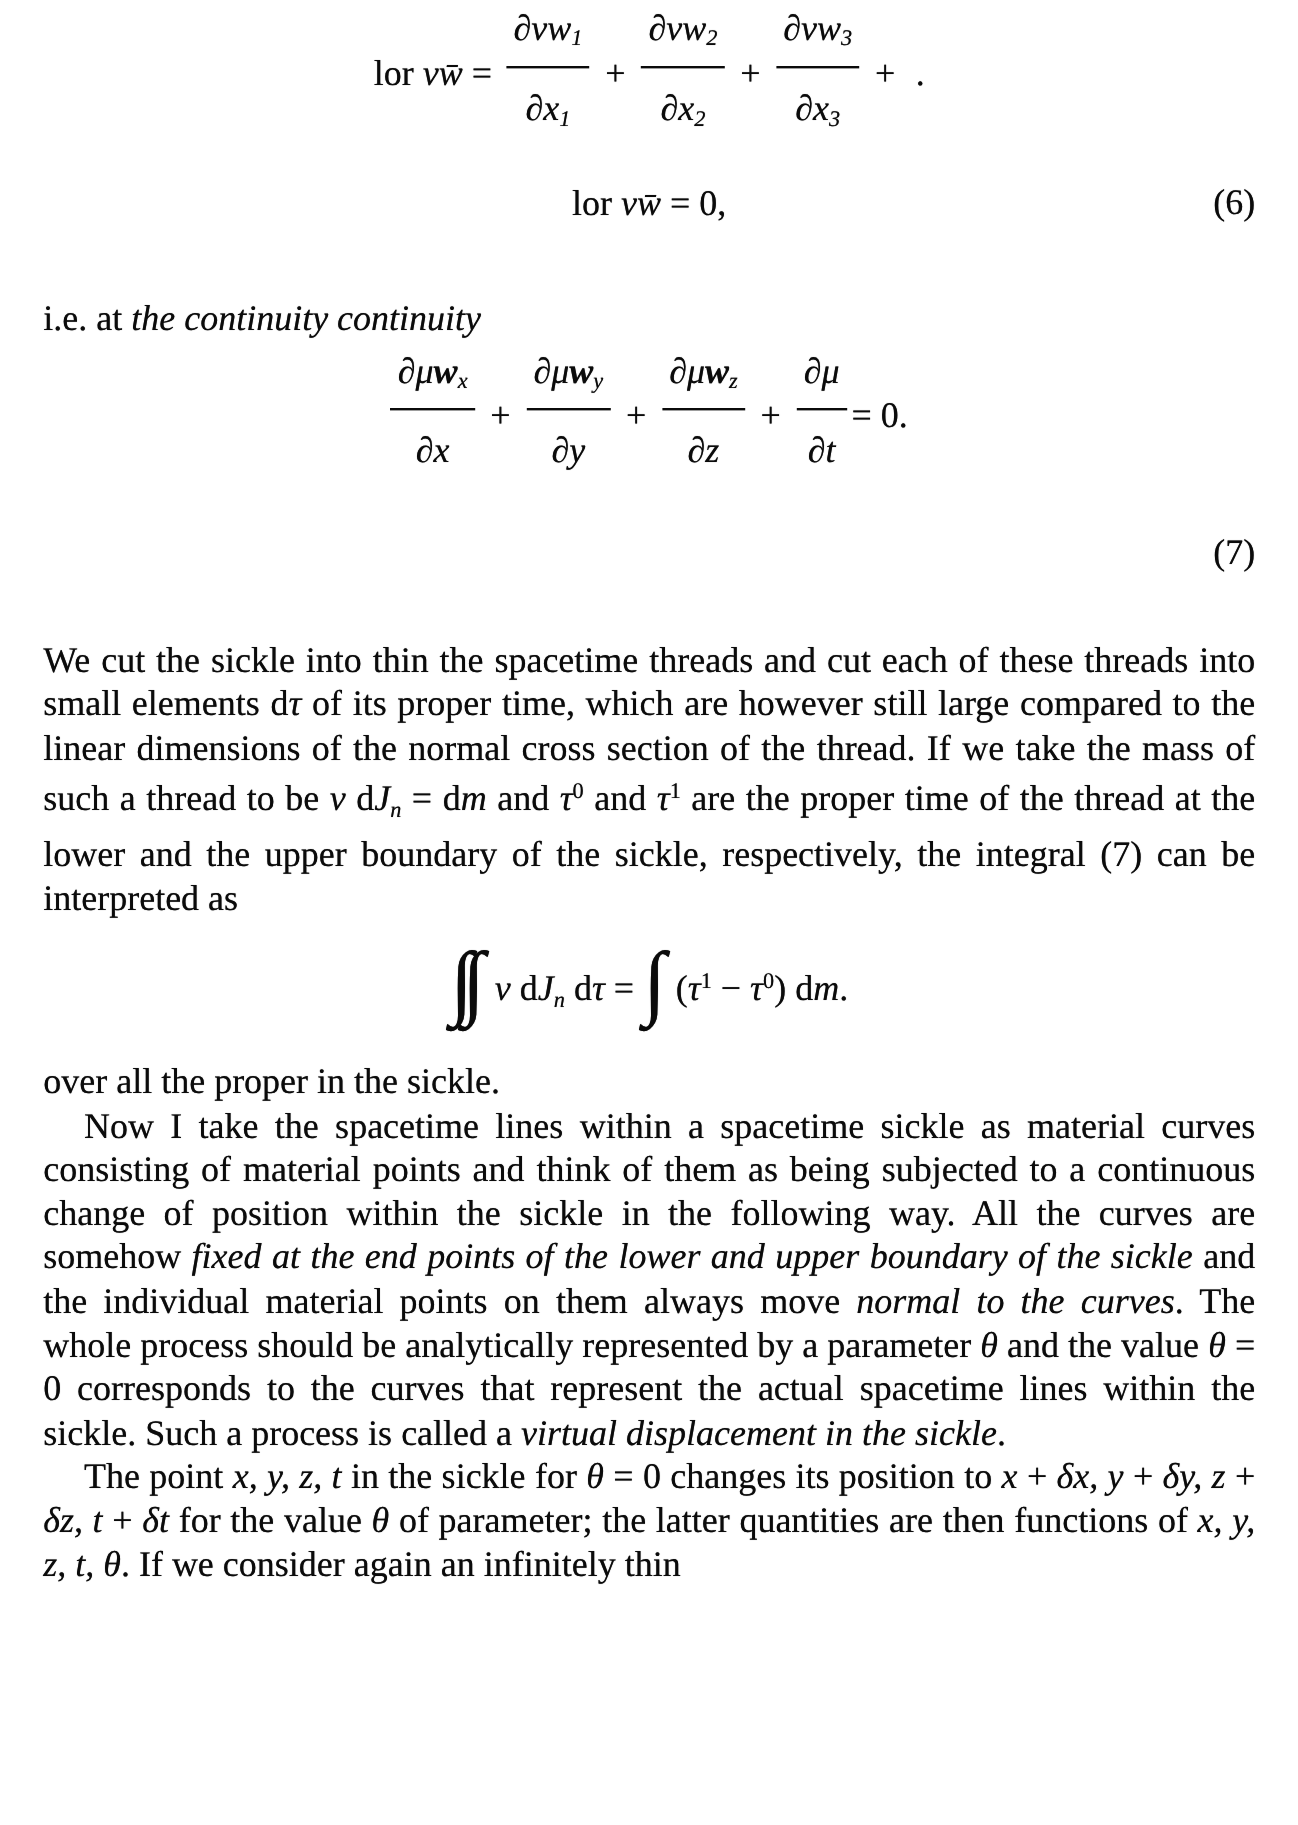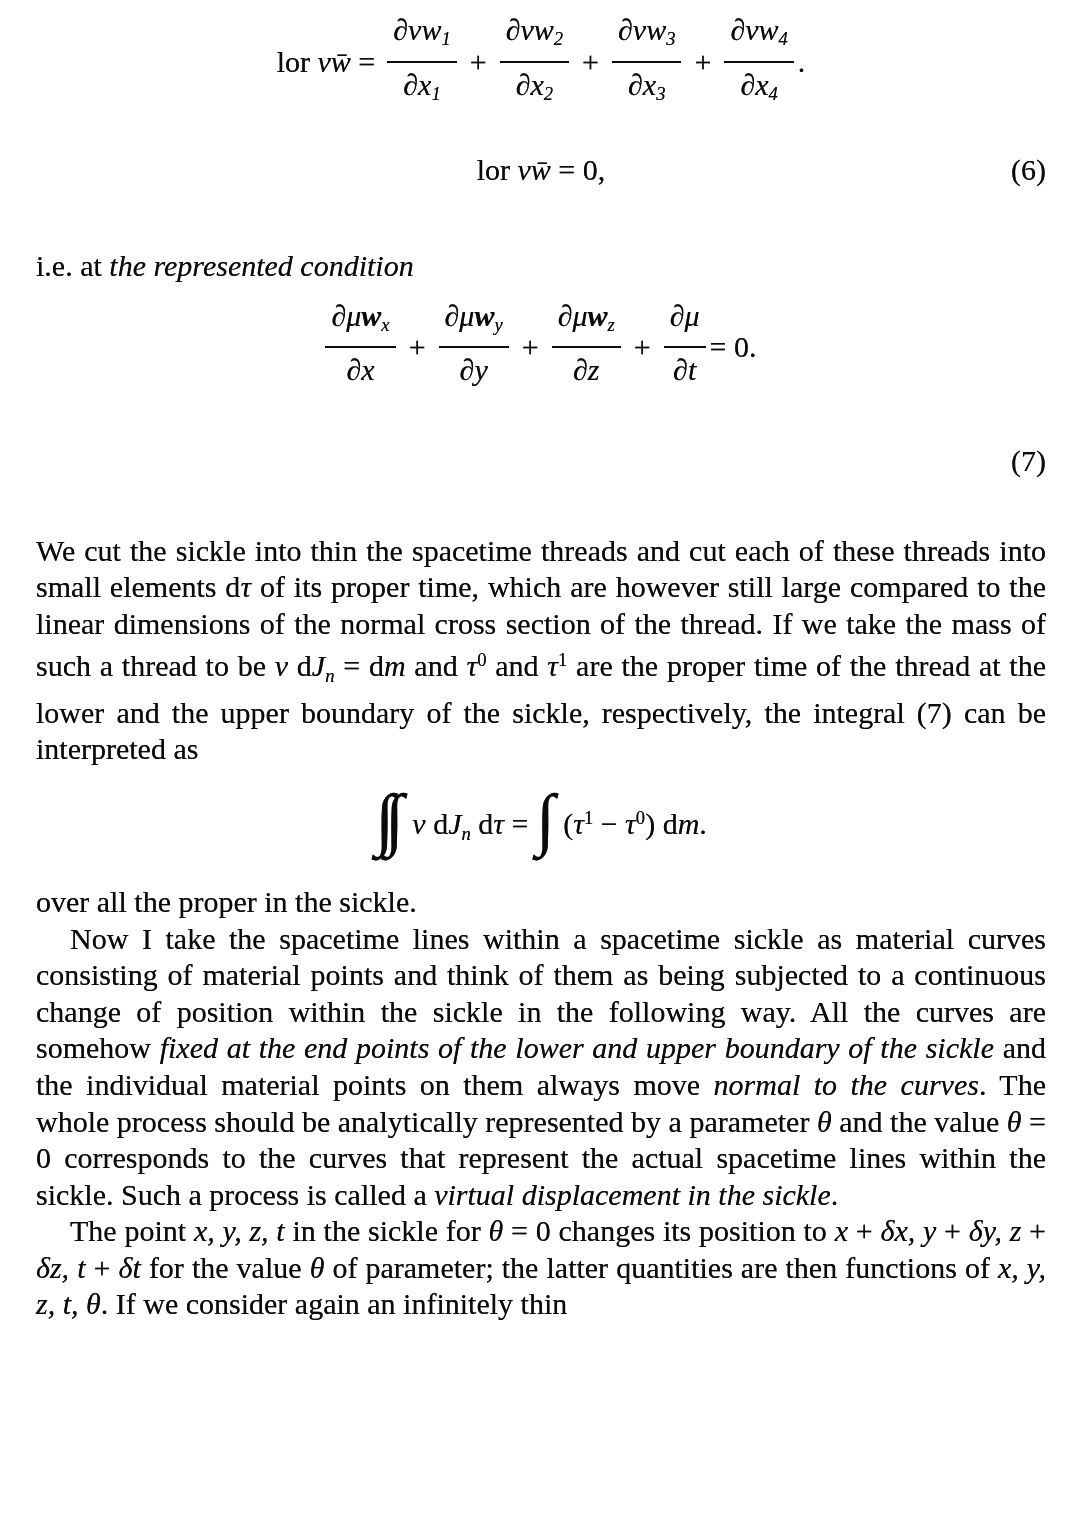--- a/index.html
+++ b/index.html
@@ -63,21 +63,21 @@
     vertical-align: middle;
     font-style: italic;
   }
   .frac .num {
     display: block;
     border-bottom: 2.5px solid #0b0b0b;
     padding: 0 6px 3px 6px;
   }
   .frac .den {
     display: block;
-    padding-top: 4px;
+    padding-top: 16px;
   }
   .fsub { font-size: 0.62em; vertical-align: -0.25em; font-style: italic; }
 
   
   .eq-divergence { height: 100px; margin-bottom: 16px; }
   .p-when { }
   .eq-lor-zero { height: 40px; margin-top: 38px; margin-bottom: 58px; }
   .p-ie { }
   .eq-continuity { height: 94px; margin-top: 16px; margin-bottom: 10px; }
   .p-weform { }
@@ -107,34 +107,30 @@
       <span class="den"><span>∂x</span><span class="fsub">2</span></span>
     </span>
     <span class="op">+</span>
 
     <span class="frac">
       <span class="num"><span>∂νw</span><span class="frak"></span><span class="fsub">3</span></span>
       <span class="den"><span>∂x</span><span class="fsub">3</span></span>
     </span>
     <span class="op">+</span>
 
-    <span class="frac">
-      <span class="num"><span>∂νw</span><span class="frak"></span><span class="fsub">4</span></span>
-      <span class="den"><span>∂x</span><span class="fsub">4</span></span>
-    </span>
     <span class="eqend">.</span>
   </div>
 
 
   <div class="eq eq-lor-zero">
     <span><span class="rm">lor </span><span class="it">νw̄</span><span class="rm"> = 0,</span></span>
     <span class="eq-tag">(6)</span>
   </div>
 
-  <p class="p-ie"><span class="rm">i.e. at </span><span class="it">the represented condition</span></p>
+  <p class="p-ie"><span class="rm">i.e. at </span><span class="it">the continuity continuity</span></p>
 
   <div class="eq eq-continuity">
     <span class="frac">
       <span class="num"><span>∂μ</span><span class="frak">w</span><span class="fsub">x</span></span>
       <span class="den"><span>∂x</span><span class="fsub"></span></span>
     </span>
     <span class="op">+</span>
 
     <span class="frac">
       <span class="num"><span>∂μ</span><span class="frak">w</span><span class="fsub">y</span></span>

